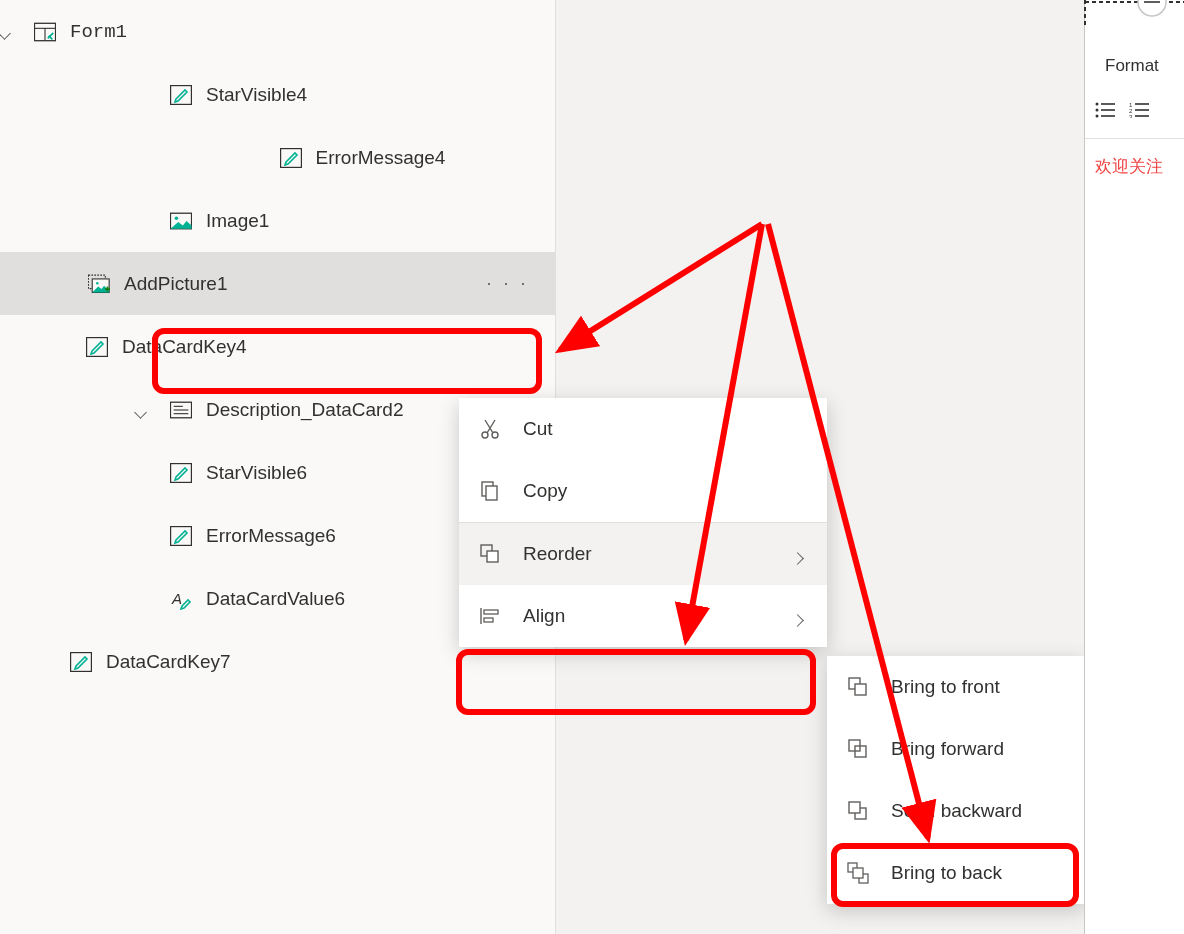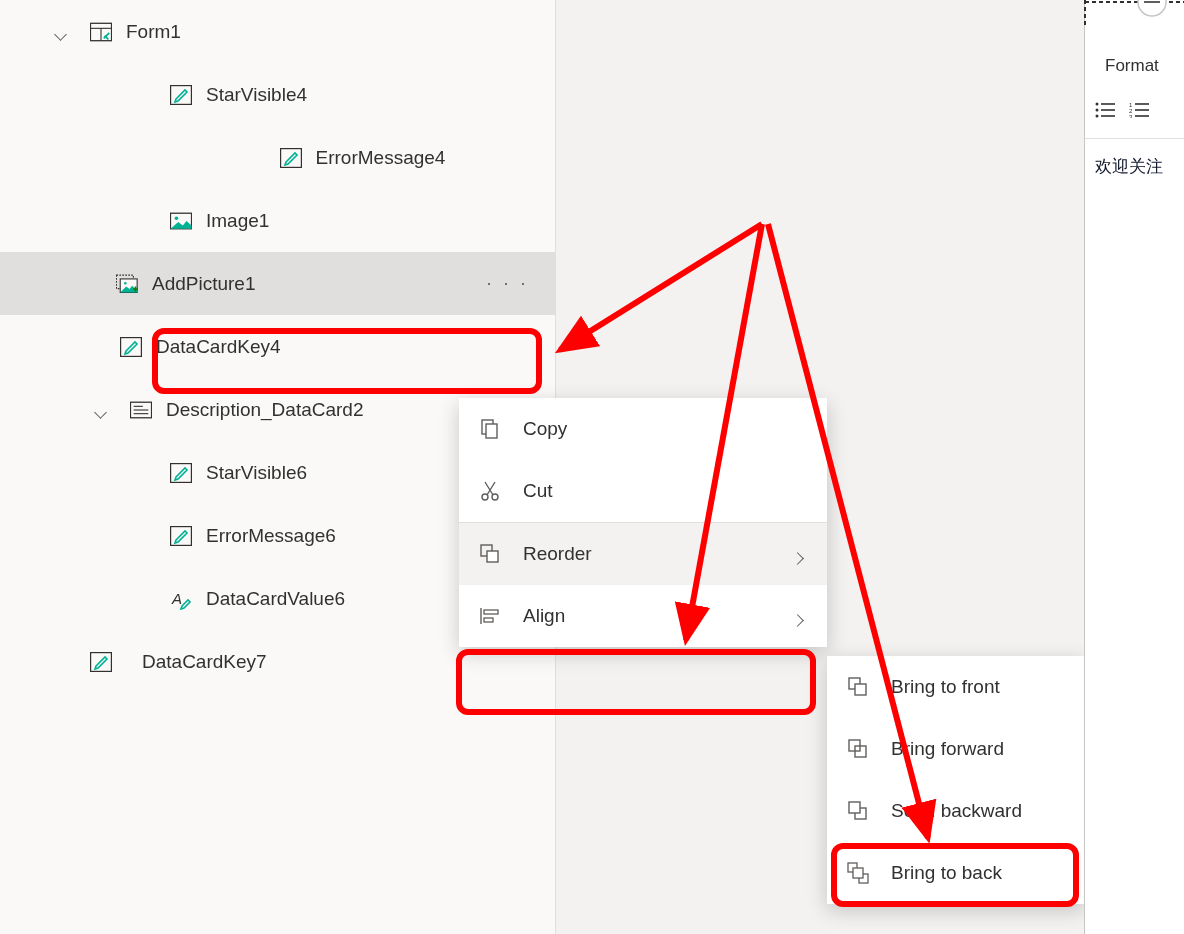--- a/index.html
+++ b/index.html
@@ -139,33 +139,33 @@
     display: flex;
     gap: 14px;
     padding: 6px 4px;
   }
   .right-body {
     position: absolute;
     top: 155px;
     left: 10px;
     right: 12px;
     font-size: 17px;
-    color: #0f172a;
+    color: #ef4444;
   }
   .arrow-svg {
     position: absolute;
     pointer-events: none;
   }
 </style>
 </head>
 <body>
 
 <div class="tree-panel">
 
-  <div class="tree-item" style="padding-left:56px;">
+  <div class="tree-item" style="font-family:Liberation Mono, monospace;">
     <span class="chev chev-down" style="margin-right:20px;"></span>
     <span class="tree-icon">
       <svg width="24" height="20" viewBox="0 0 24 20">
           <rect x="0.5" y="0.5" width="23" height="19" fill="none" stroke="#323130" stroke-width="1.4"></rect>
           <line x1="0.5" y1="6" x2="23.5" y2="6" stroke="#323130" stroke-width="1.2"></line>
           <line x1="12" y1="6" x2="12" y2="19.5" stroke="#323130" stroke-width="1.2"></line>
           <path d="M16 14 L20 18" stroke="#00b294" stroke-width="2"></path>
           <path d="M15 17 L21 11" stroke="#00b294" stroke-width="2"></path>
         </svg>
     </span>
@@ -197,45 +197,45 @@
     <span class="tree-icon">
       <svg width="24" height="18" viewBox="0 0 24 18">
           <rect x="0.5" y="0.5" width="23" height="17" fill="none" stroke="#323130" stroke-width="1.4"></rect>
           <circle cx="7" cy="6" r="2" fill="#00b294"></circle>
           <path d="M0.5 17.5 L9 10 L14 14 L18 9 L23.5 14 L23.5 17.5 Z" fill="#00b294"></path>
         </svg>
     </span>
     <span>Image1</span>
   </div>
 
-  <div class="tree-item selected" style="padding-left:116px;">
+  <div class="tree-item selected" style="padding-left:88px;">
     <span class="tree-icon">
       <svg width="26" height="22" viewBox="0 0 26 22">
           <rect x="0.5" y="0.5" width="20" height="16" fill="none" stroke="#323130" stroke-width="1.3" stroke-dasharray="2 1.5"></rect>
           <rect x="5" y="5" width="20" height="16" fill="#faf9f8" stroke="#323130" stroke-width="1.3"></rect>
           <circle cx="11" cy="10" r="1.5" fill="#00b294"></circle>
           <path d="M5 21 L12 14 L16 17 L19 13 L25 19 L25 21 Z" fill="#00b294"></path>
           <path d="M20 17 L26 17 M23 14 L23 20" stroke="#107c10" stroke-width="2"></path>
         </svg>
     </span>
     <span>AddPicture1</span>
     <span class="more-btn">· · ·</span>
   </div>
 
-  <div class="tree-item" style="padding-left:120px;">
+  <div class="tree-item" style="padding-left:86px;">
     <span class="tree-icon">
       <svg width="22" height="20" viewBox="0 0 22 20">
           <rect x="0.5" y="0.5" width="21" height="19" fill="none" stroke="#323130" stroke-width="1.4"></rect>
           <path d="M6 14 L15 5 L17 7 L8 16 L5 17 Z" fill="none" stroke="#00b294" stroke-width="1.6"></path>
         </svg>
     </span>
     <span>DataCardKey4</span>
   </div>
 
-  <div class="tree-item" style="padding-left:96px;">
+  <div class="tree-item" style="padding-left:96px;margin-left:40px;">
     <span class="chev chev-down" style="margin-right:20px;"></span>
     <span class="tree-icon">
       <svg width="24" height="18" viewBox="0 0 24 18">
           <rect x="0.5" y="0.5" width="23" height="17" fill="none" stroke="#323130" stroke-width="1.4"></rect>
           <line x1="4" y1="5" x2="14" y2="5" stroke="#323130" stroke-width="1.2"></line>
           <line x1="4" y1="9" x2="20" y2="9" stroke="#323130" stroke-width="1.2"></line>
           <line x1="4" y1="13" x2="20" y2="13" stroke="#323130" stroke-width="1.2"></line>
         </svg>
     </span>
     <span>Description_DataCard2</span>
@@ -264,51 +264,51 @@
   <div class="tree-item" style="padding-left:170px;">
     <span class="tree-icon">
       <svg width="22" height="22" viewBox="0 0 22 22">
           <text x="2" y="16" font-size="15" font-style="italic" fill="#323130">A</text>
           <path d="M12 18 L18 12 L20 14 L14 20 L11 21 Z" fill="none" stroke="#00b294" stroke-width="1.6"></path>
         </svg>
     </span>
     <span>DataCardValue6</span>
   </div>
 
-  <div class="tree-item" style="padding-left:90px;gap:16px;">
+  <div class="tree-item" style="padding-left:70px;">
     <span class="tree-icon">
       <svg width="22" height="20" viewBox="0 0 22 20">
           <rect x="0.5" y="0.5" width="21" height="19" fill="none" stroke="#323130" stroke-width="1.4"></rect>
           <path d="M6 14 L15 5 L17 7 L8 16 L5 17 Z" fill="none" stroke="#00b294" stroke-width="1.6"></path>
         </svg>
     </span>
     <span>DataCardKey7</span>
   </div>
 
 </div>
 
 <div class="context-menu" style="left:459px; top:398px; width:368px;">
-  <div class="menu-item">
-    <span class="menu-icon">
-      <svg width="18" height="20" viewBox="0 0 18 20">
-          <rect x="1" y="1" width="11" height="14" fill="none" stroke="#605e5c" stroke-width="1.4"></rect>
-          <rect x="5" y="5" width="11" height="14" fill="#fff" stroke="#605e5c" stroke-width="1.4"></rect>
-        </svg>
-    </span>
-    <span>Copy</span>
-  </div>
   <div class="menu-item">
     <span class="menu-icon">
       <svg width="18" height="20" viewBox="0 0 18 20">
           <circle cx="4" cy="16" r="3" fill="none" stroke="#605e5c" stroke-width="1.4"></circle>
           <circle cx="14" cy="16" r="3" fill="none" stroke="#605e5c" stroke-width="1.4"></circle>
           <path d="M6 14 L14 1 M12 14 L4 1" stroke="#605e5c" stroke-width="1.4"></path>
         </svg>
     </span>
     <span>Cut</span>
+  </div>
+  <div class="menu-item">
+    <span class="menu-icon">
+      <svg width="18" height="20" viewBox="0 0 18 20">
+          <rect x="1" y="1" width="11" height="14" fill="none" stroke="#605e5c" stroke-width="1.4"></rect>
+          <rect x="5" y="5" width="11" height="14" fill="#fff" stroke="#605e5c" stroke-width="1.4"></rect>
+        </svg>
+    </span>
+    <span>Copy</span>
   </div>
   <div class="menu-sep"></div>
   <div class="menu-item hover">
     <span class="menu-icon">
       <svg width="20" height="20" viewBox="0 0 20 20">
           <rect x="1" y="1" width="11" height="11" fill="none" stroke="#605e5c" stroke-width="1.4"></rect>
           <rect x="7" y="7" width="11" height="11" fill="#fff" stroke="#605e5c" stroke-width="1.4"></rect>
         </svg>
     </span>
     <span>Reorder</span>

